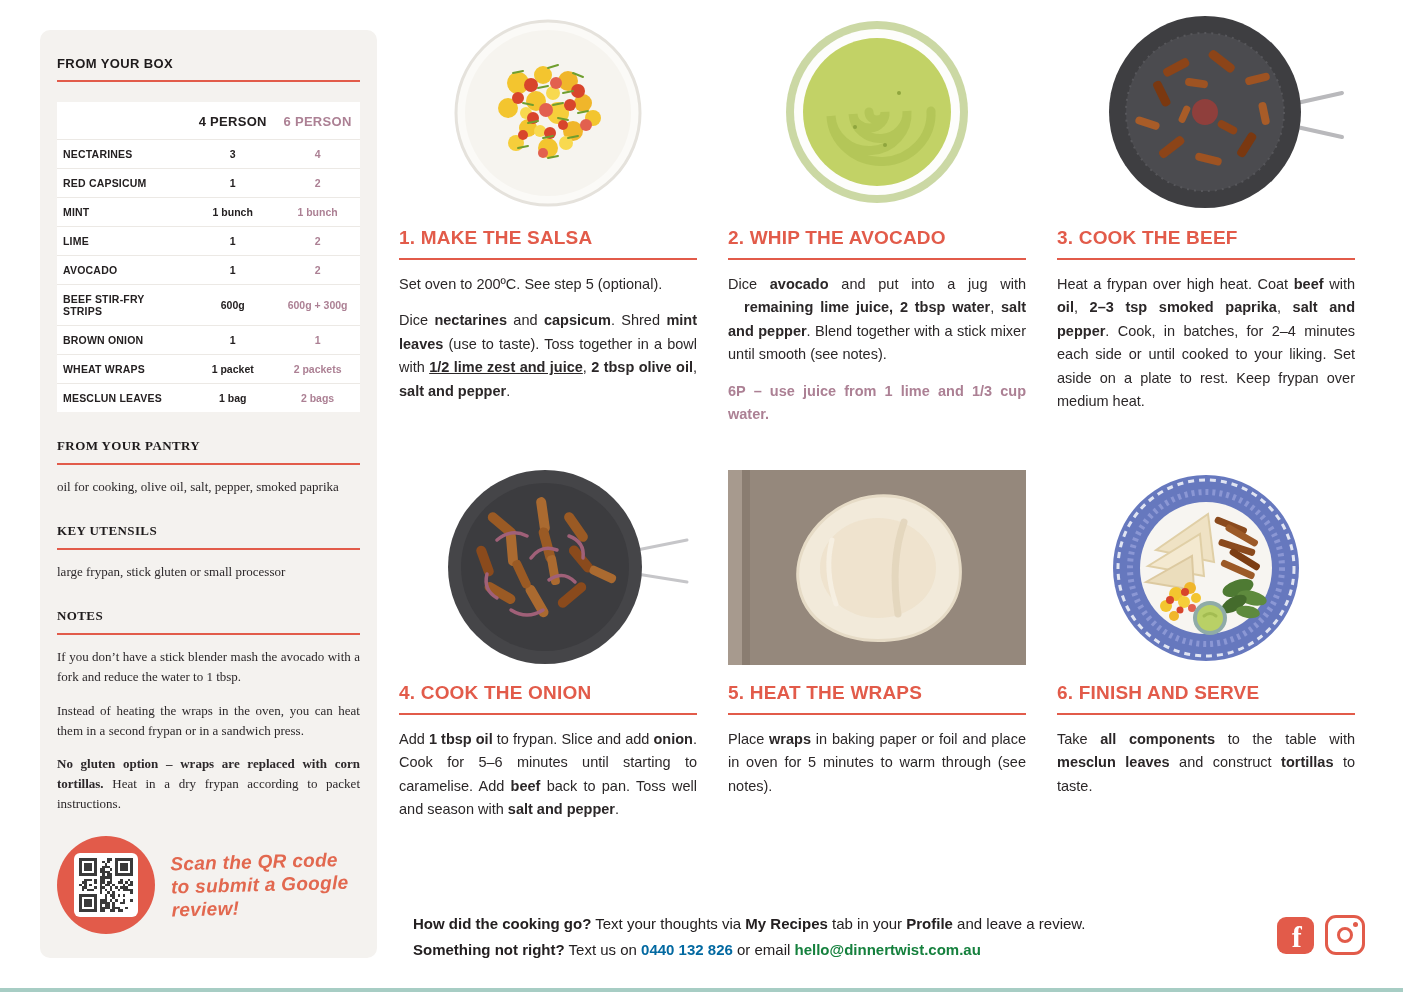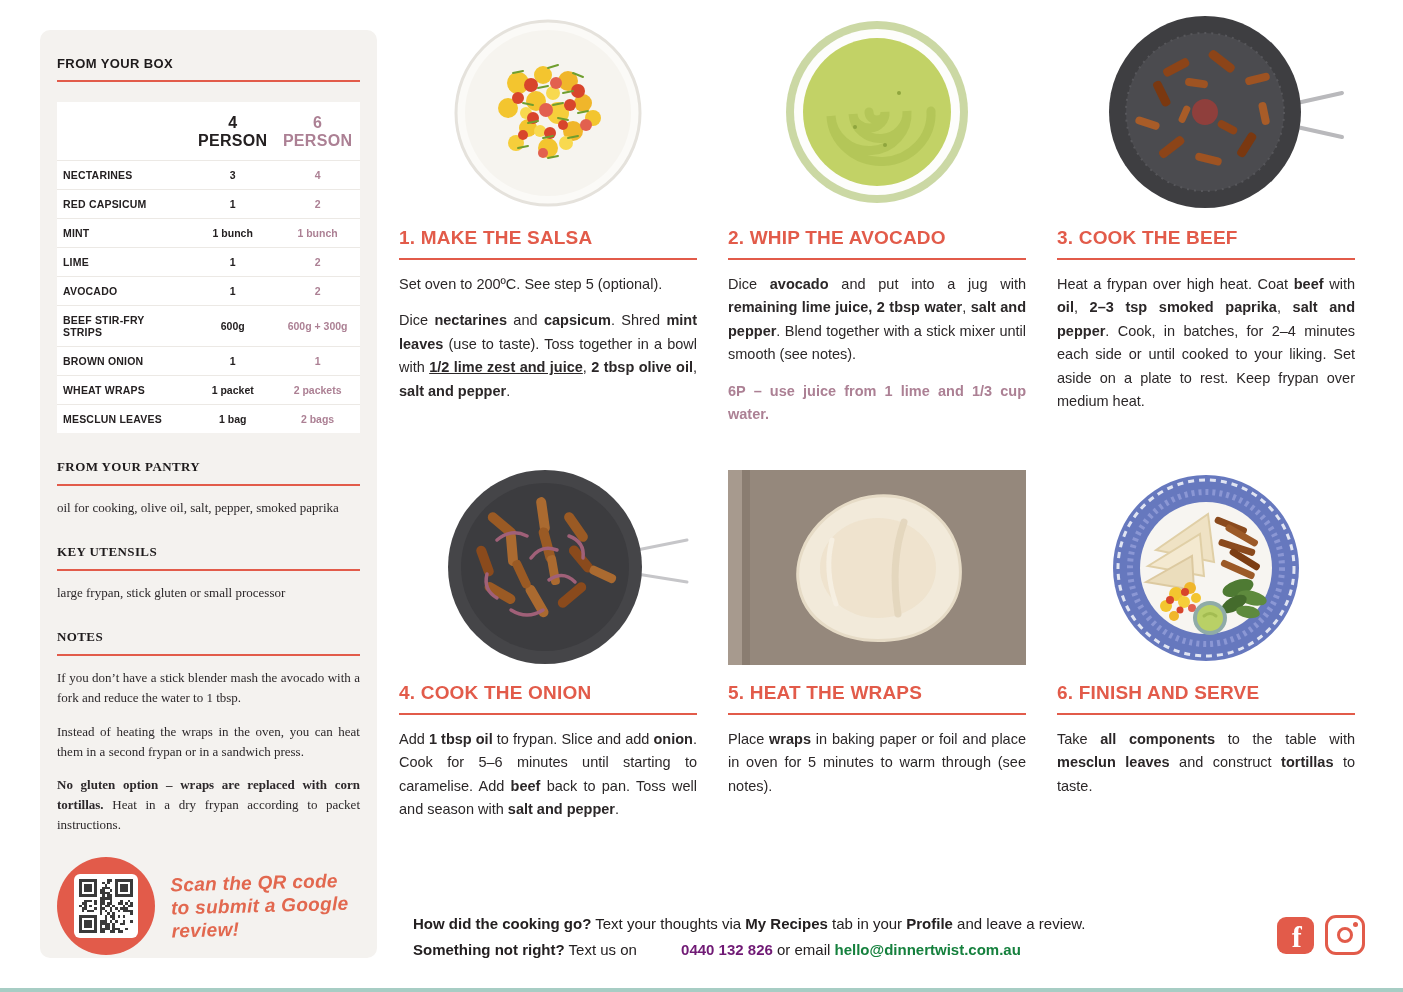--- a/index.html
+++ b/index.html
@@ -10,21 +10,21 @@
   
   .sidebar { position:absolute; left:40px; top:30px; width:337px; height:928px;
     background:#F4F2EF; border-radius:10px; padding:26px 17px 0 17px; }
   .side-title { font-size:13px; font-weight:800; letter-spacing:.4px; color:#1E1B1C; }
   .rule { height:2px; background:#E25B4A; margin-top:9px; }
 
   table.box-table { width:100%; border-collapse:collapse; background:#ffffff; margin-top:20px; }
   .box-table th, .box-table td { font-size:10.5px; font-weight:700; padding:8px 6px;
     border-bottom:1px solid #ECE9E5; }
   .box-table tr:last-child td { border-bottom:none; }
-  .box-table th { padding-top:12px; padding-bottom:10px; font-size:16px; letter-spacing:.3px; }
+  .box-table th { padding-top:12px; padding-bottom:10px; font-size:13px; letter-spacing:.3px; }
   .col-name { text-align:left; width:44%; color:#242021; letter-spacing:.2px; }
   .col-p4 { text-align:center; width:28%; color:#242021; }
   .col-p6 { text-align:center; width:28%; color:#AC8094; }
 
   .side-section { margin-top:26px;font-family:Liberation Serif, serif; }
   .side-text { font-size:13px; line-height:1.55; color:#2C282A; margin-top:12px; text-align:justify; }
   .side-text p { margin-bottom:13px; }
 
   .qr-row { margin-top:22px; display:flex; align-items:center; gap:16px; }
   .qr-circle { width:98px; height:98px; border-radius:50%; background:#E25B4A; flex:0 0 auto;
@@ -367,21 +367,21 @@
           <circle cx="100" cy="97" r="83" fill="#FDFDFB"></circle>
           <circle cx="100" cy="97" r="74" fill="#C2D266"></circle>
           <path d="M92,97 a8,8 0 1,0 16,0 a16,15 0 1,1 -32,2 a27,26 0 1,0 54,-3 a38,37 0 1,1 -76,5 a50,48 0 1,0 100,-5" fill="none" stroke="#AFC254" stroke-width="9" stroke-linecap="round" opacity="0.75"></path>
           <circle cx="122" cy="78" r="2" fill="#8FA63E"></circle>
             <circle cx="78" cy="112" r="2" fill="#8FA63E"></circle>
           <circle cx="108" cy="130" r="2" fill="#8FA63E"></circle>
         </svg>
       </div>
       <h3 class="step-title">2. WHIP THE AVOCADO</h3>
       <div class="step-body">
-          <p class="para"><span>Dice </span><span style="font-weight: 700;">avocado</span><span> and put into a jug with </span><span style="font-weight: 700;">remaining lime juice, 2 tbsp water</span><span>, </span><span style="font-weight: 700;">salt and pepper</span><span>. Blend together with a stick mixer until smooth (see notes).</span></p>
+          <p class="para"><span>Dice </span><span style="font-weight: 700;">avocado</span><span> and put into a jug with </span><span style="font-weight: 700; margin-left: 16px;">remaining lime juice, 2 tbsp water</span><span>, </span><span style="font-weight: 700;">salt and pepper</span><span>. Blend together with a stick mixer until smooth (see notes).</span></p>
           <p class="para note"><span>6P – use juice from 1 lime and 1/3 cup water.</span></p>
         </div>
     </section>
 
     <section class="step">
       <div class="photo">
         <svg width="298" height="195" viewBox="0 0 298 195">
           <g stroke="#B9B9BC" stroke-width="4" stroke-linecap="round">
             <path d="M240 88 L285 78"></path>
               <path d="M240 112 L285 122"></path>
@@ -514,21 +514,21 @@
       </div>
       <h3 class="step-title">6. FINISH AND SERVE</h3>
       <div class="step-body">
           <p class="para"><span>Take </span><span style="font-weight: 700;">all components</span><span> to the table with </span><span style="font-weight: 700;">mesclun leaves</span><span> and construct </span><span style="font-weight: 700;">tortillas</span><span> to taste.</span></p>
         </div>
     </section>
   </main>
 
   <footer class="footer">
     <div><span style="font-weight: 700;">How did the cooking go?</span><span> Text your thoughts via </span><span style="font-weight: 700;">My Recipes</span><span> tab in your </span><span style="font-weight: 700;">Profile</span><span> and leave a review.</span></div>
-    <div><span style="font-weight: 700;">Something not right?</span><span> Text us on </span><span style="font-weight: 700; color: #701a75; margin-left: 40px;">0440 132 826</span><span> or email </span><span style="font-weight: 700; color: #15803d;">hello@dinnertwist.com.au</span></div>
+    <div><span style="font-weight: 700;">Something not right?</span><span> Text us on </span><span style="font-weight: 700; color: #0369a1;">0440 132 826</span><span> or email </span><span style="font-weight: 700; color: #15803d;">hello@dinnertwist.com.au</span></div>
   </footer>
 
   <div class="social">
     <div class="fb">
         <span>f</span>
       </div>
     <div class="ig">
       <div class="lens"></div>
         <div class="dot"></div>
     </div>

